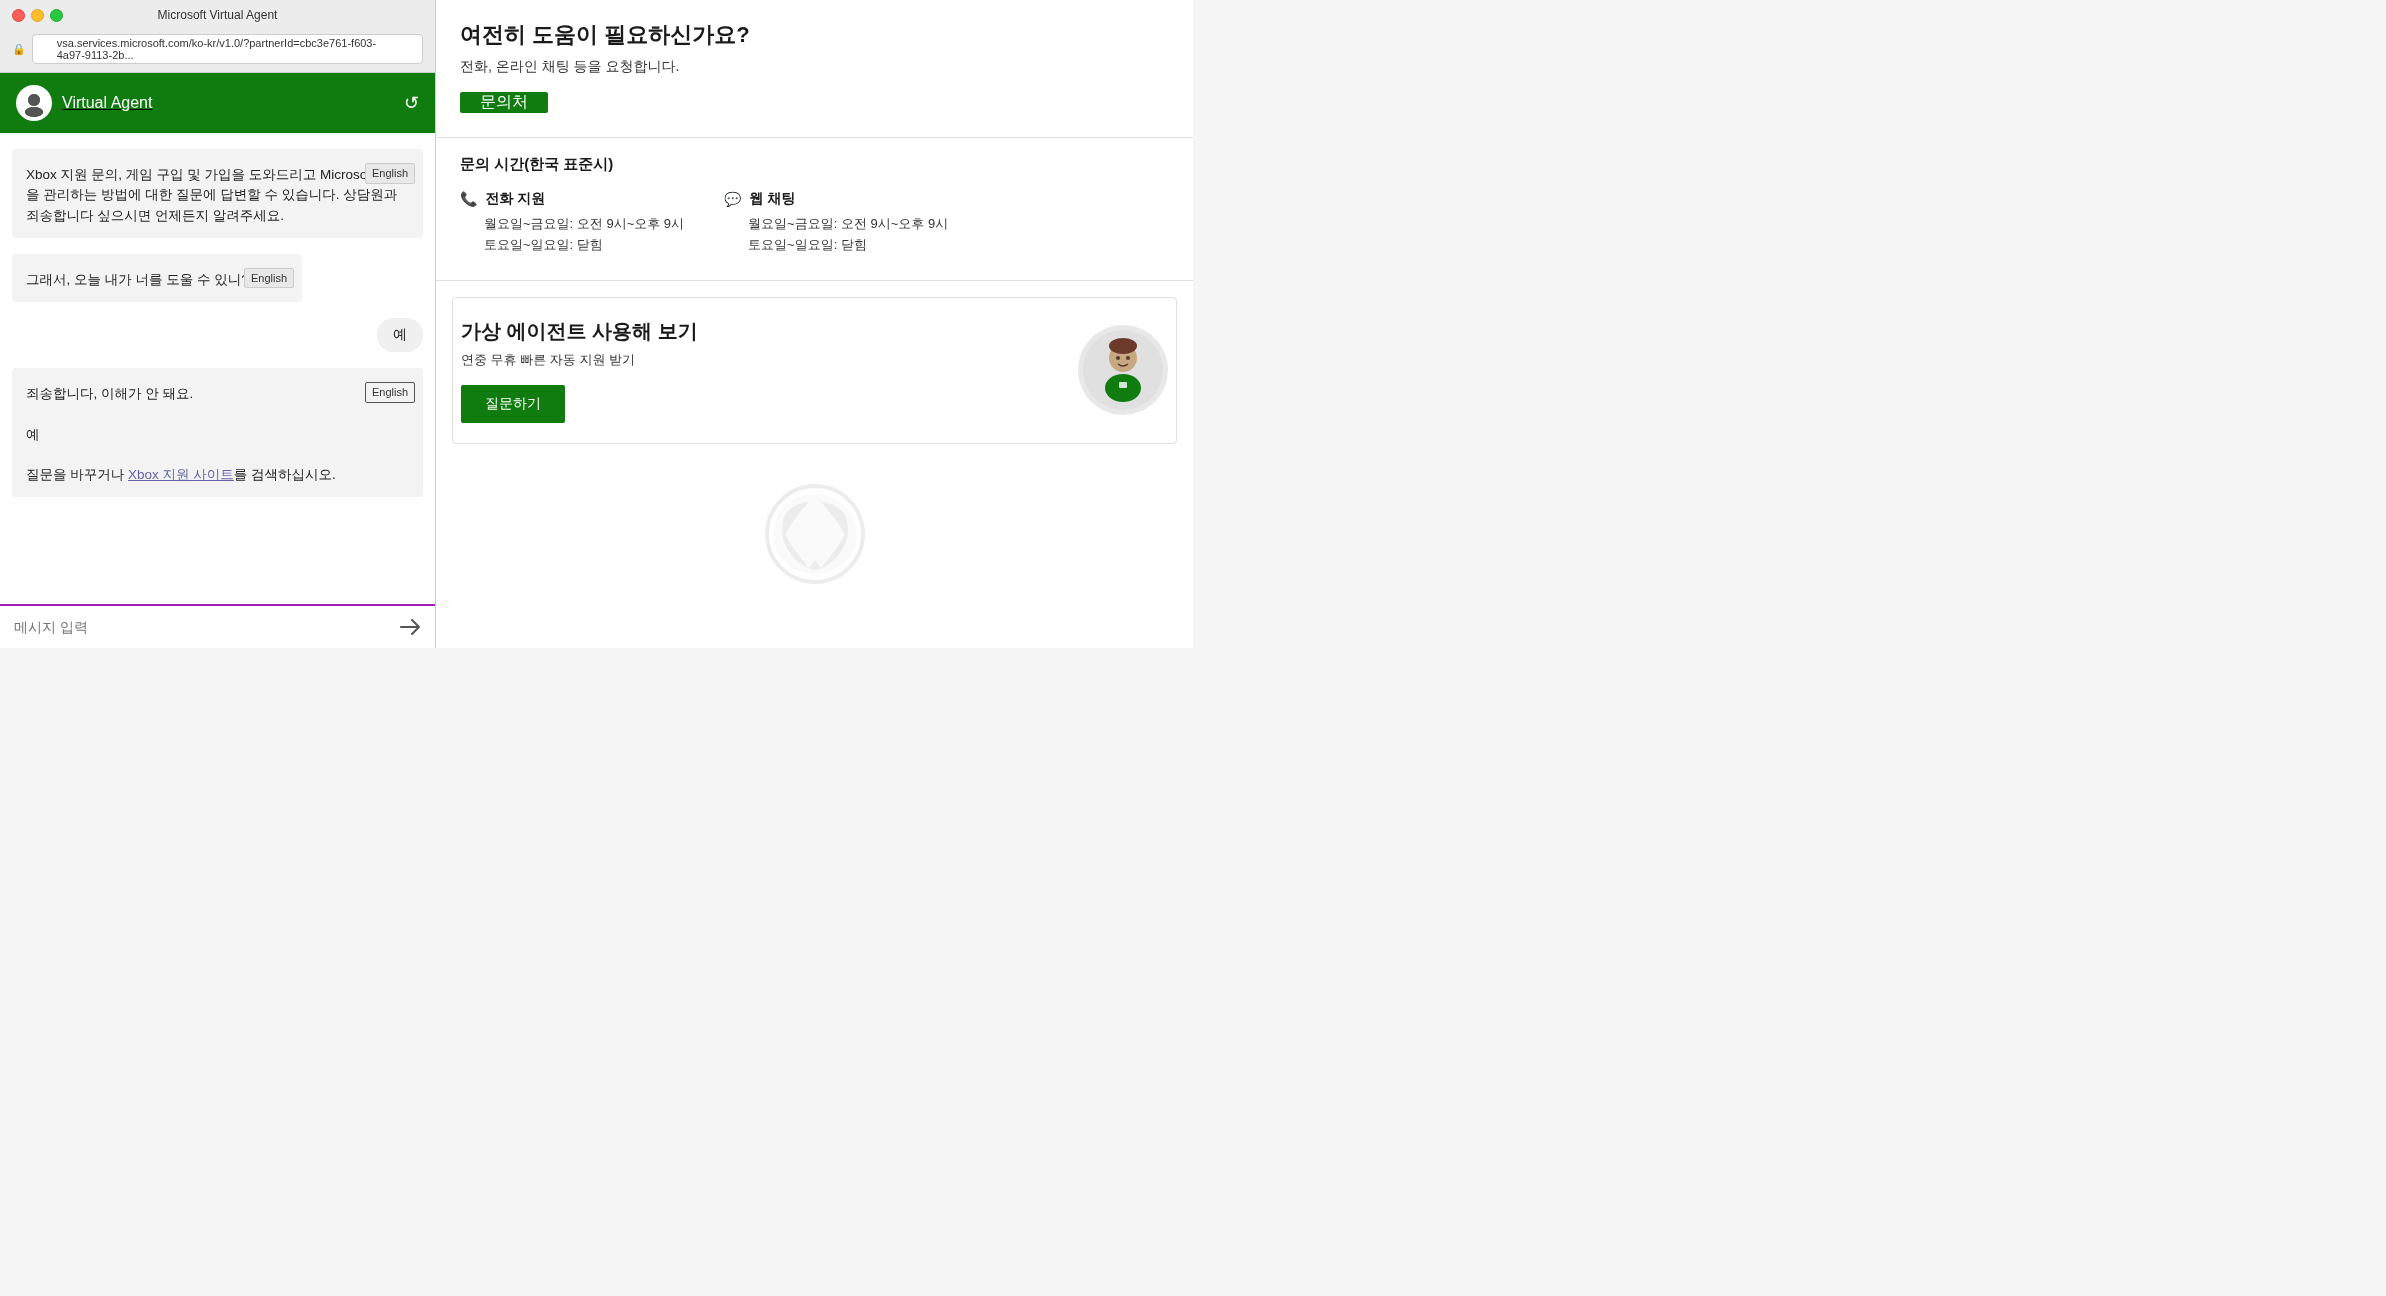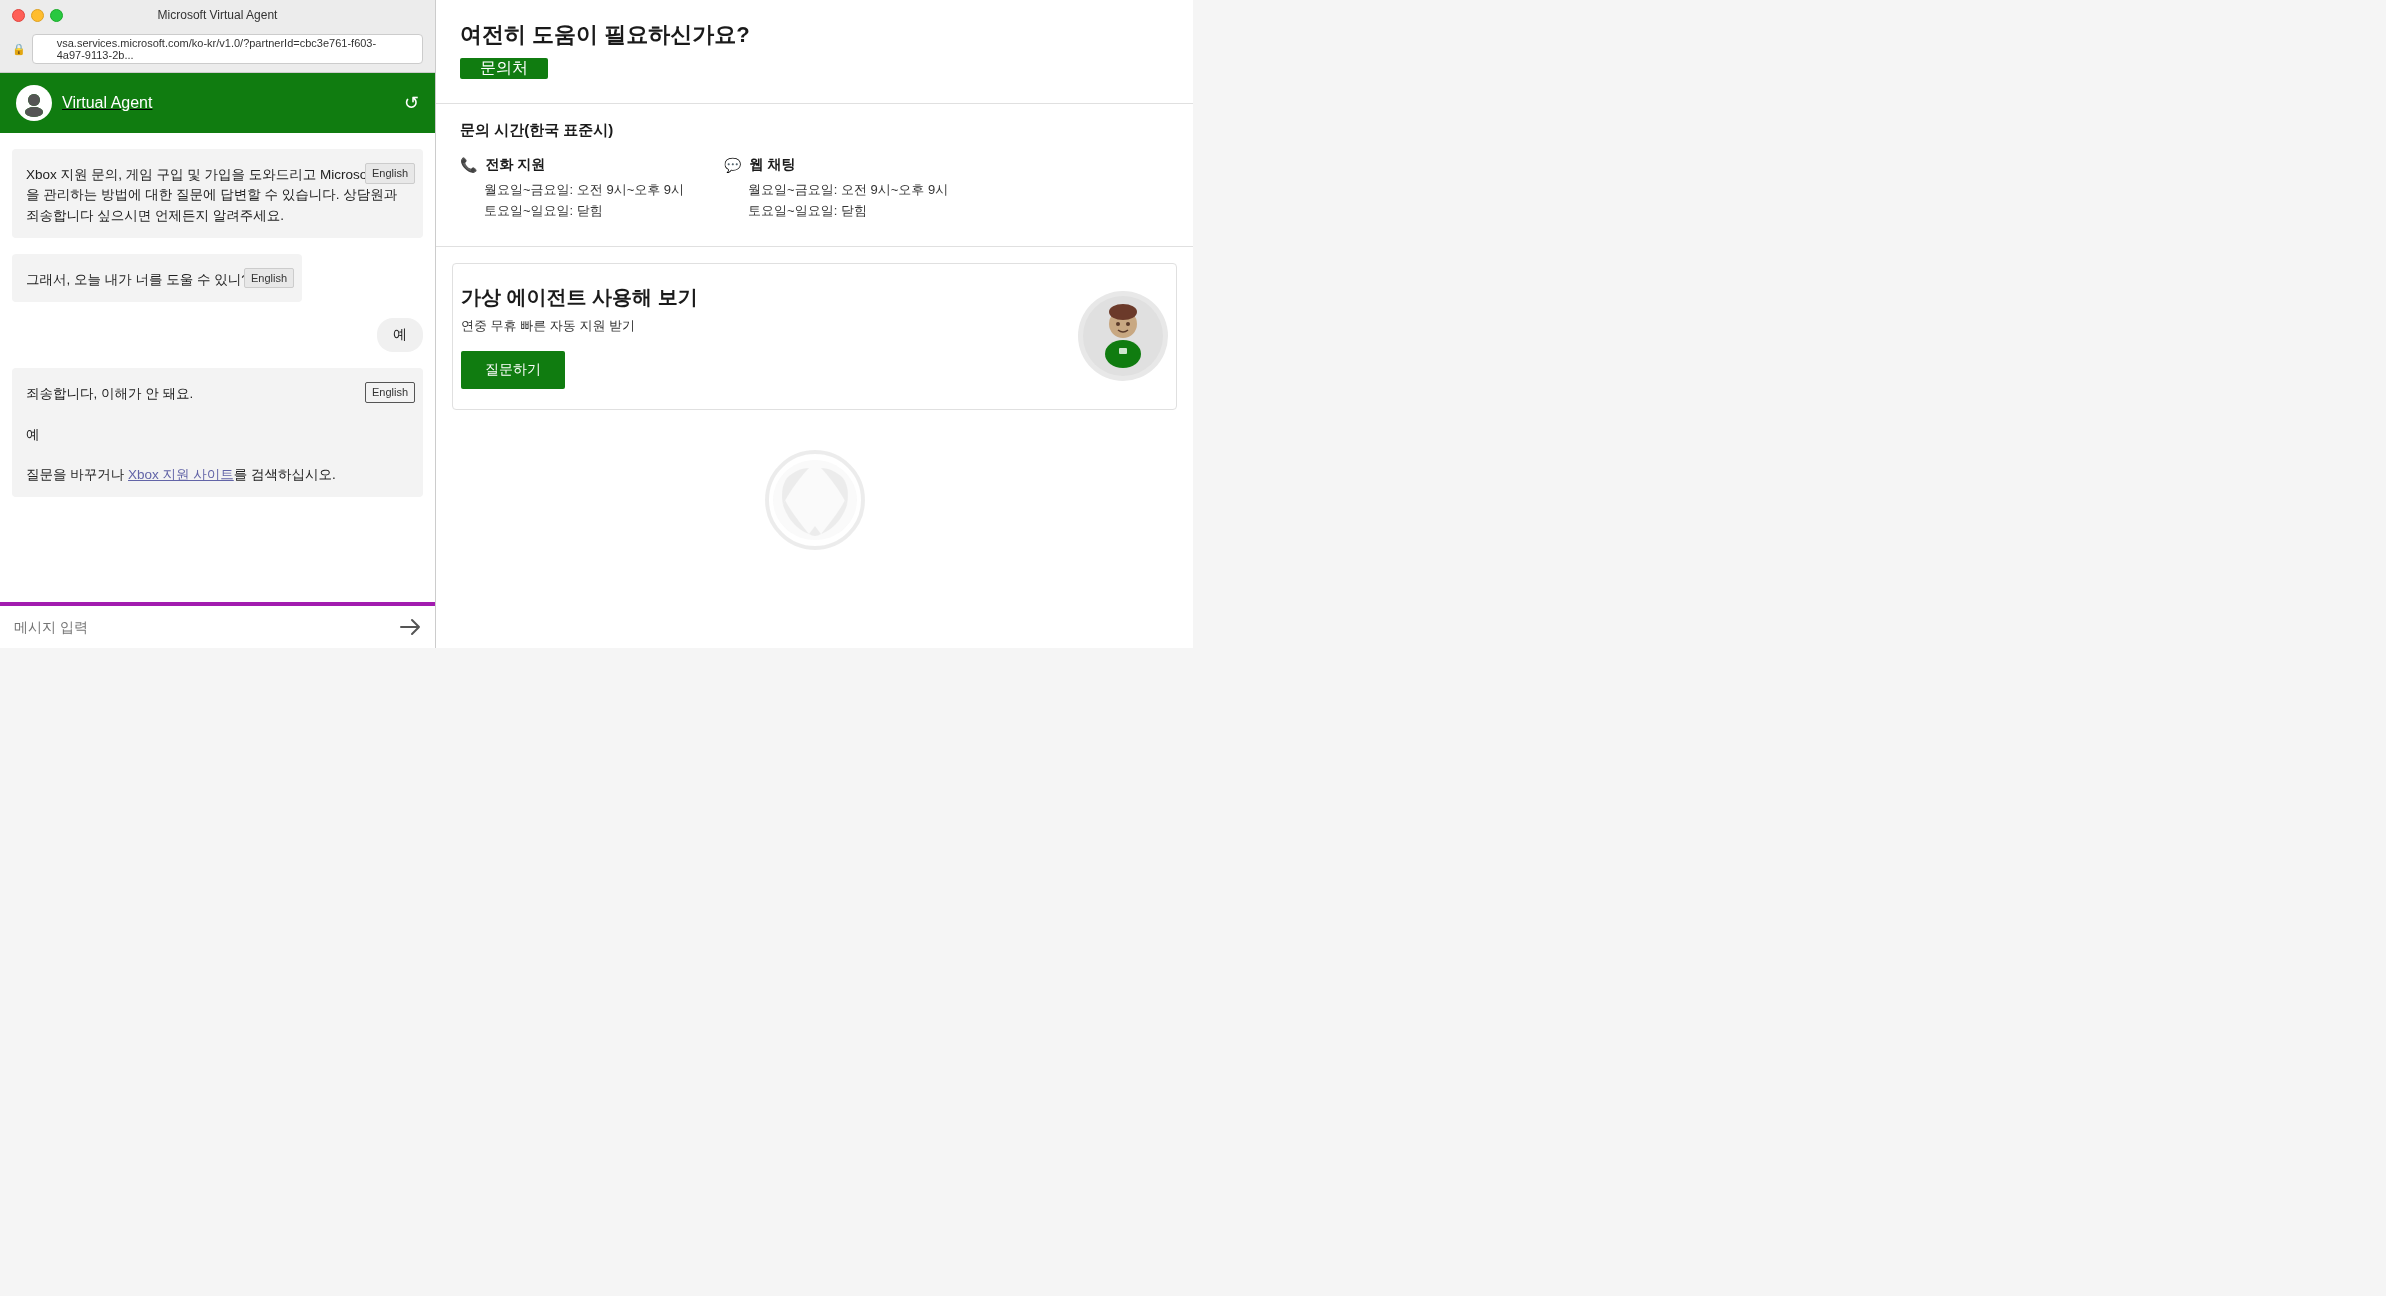--- a/index.html
+++ b/index.html
@@ -158,21 +158,21 @@
       background: #f0f0f0;
       border-radius: 16px;
       padding: 8px 16px;
       font-size: 14px;
       color: #222;
       max-width: 80%;
     }
 
     
     .chat-input-area {
-      border-top: 4px solid #a21caf;
+      border-top: 2px solid #a21caf;
       padding: 10px 14px;
       display: flex;
       align-items: center;
       gap: 8px;
       background: #fff;
     }
     .chat-input {
       flex: 1;
       border: none;
       outline: none;
@@ -399,20 +399,21 @@
       <svg width="22" height="22" viewBox="0 0 22 22" fill="none">
         <path d="M2 11L20 11M20 11L13 4M20 11L13 18" stroke="#555" stroke-width="2" stroke-linecap="round" stroke-linejoin="round"></path>
       </svg>
     </button>
   </div>
 </div>
 
 <div class="right-panel">
   <div class="right-top">
     <h2 class="still-need-help-title">여전히 도움이 필요하신가요?</h2>
+    <p class="still-need-help-sub">전화, 온라인 채팅 등을 요청합니다.</p>
     <button class="contact-btn">문의처</button>
   </div>
 
   <div class="divider"></div>
 
   <div class="contact-hours-section">
     <h3 class="contact-hours-title">문의 시간(한국 표준시)</h3>
     <div class="contact-methods">
       <div class="contact-method">
         <div class="contact-method-header">

